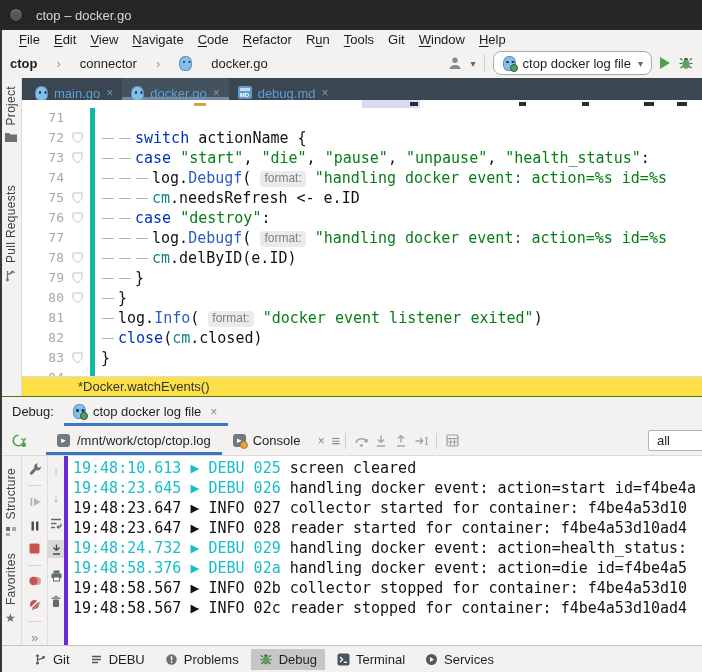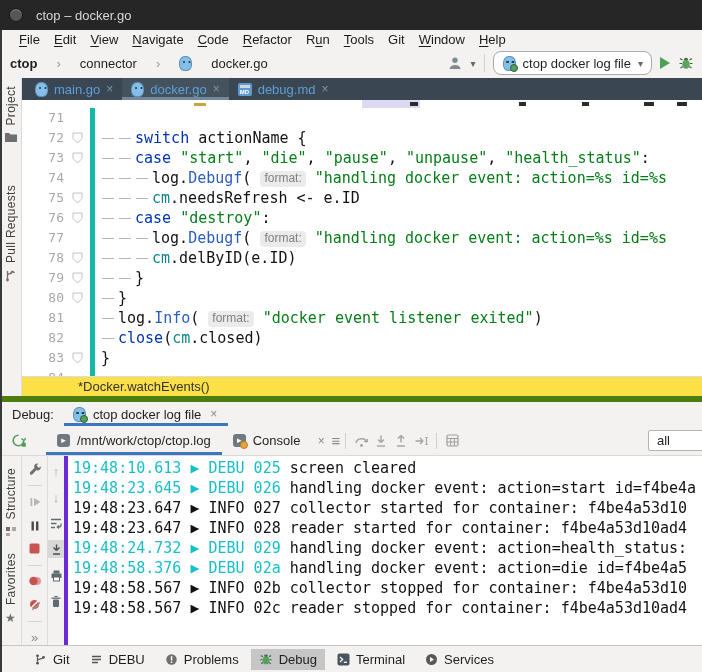--- a/index.html
+++ b/index.html
@@ -48,21 +48,21 @@
             background:#E8A33D;border:1px solid #b97f22;}
   .glyph{font-size:13px;color:#8a8a8a;}
 
   
   .mainrow{display:flex;height:318px;}
   .lstrip{width:22px;background:#F4F2F0;border-right:1px solid #DCDCDC;display:flex;flex-direction:column;align-items:center;}
   .stripitem{display:flex;flex-direction:column;align-items:center;gap:6px;}
   .vtext{writing-mode:vertical-rl;transform:rotate(180deg);font-size:12px;color:#3E3E3E;letter-spacing:.3px;}
   .editorcol{flex:1;display:flex;flex-direction:column;min-width:0;}
   .tabstrip{height:22px;background:#3A4752;display:flex;align-items:stretch;padding-left:4px;}
-  .etab{display:flex;align-items:center;gap:6px;padding:8px 9px;font-size:13px;color:#5C9FD6;}
+  .etab{display:flex;gap:6px;padding:8px 9px;font-size:13px;color:#5C9FD6;}
   .etab .eclose{color:#7F97A8;font-size:12px;}
   .etab.active{background:#44525E;box-shadow:inset 0 -3px 0 #73889C;}
   .clippedline{height:8px;background:#fff;position:relative;overflow:hidden;}
   .frag{position:absolute;top:2px;height:4px;background:#2b2b2b;}
   .frag-hl{position:absolute;top:0;height:8px;background:#DCD9F3;}
   .frag-y{position:absolute;top:3px;height:3px;background:#C9A93F;}
   .codeview{height:268px;background:#fff;overflow:hidden;}
   .codeline{display:flex;height:20px;}
   .ln{width:42px;text-align:right;color:#A8A8A8;font:13px/20px "DejaVu Sans Mono",monospace;}
   .foldcol{width:26px;display:flex;align-items:center;justify-content:center;}
@@ -73,21 +73,21 @@
   .tok-fn{color:#2A5DBE;}
   .tok-fld{color:#0E8686;}
   .tabws{display:inline-block;width:17px;height:20px;position:relative;vertical-align:top;}
   .tabws::after{content:"";position:absolute;left:1px;right:4px;top:10px;border-top:1px solid #B5B5B5;}
   .hint{display:inline-block;background:#EBEBEB;color:#808080;border-radius:4px;padding:0 4px;height:16px;
         line-height:16px;font:12px "Liberation Sans",sans-serif;position:relative;top:-1px;}
   .contextbar{height:20px;background:#fde047;border-top:1px solid #DDDDDD;font-size:13px;color:#333;
               line-height:19px;padding-left:56px;}
 
   
-  .dbgheader{height:30px;background:#F4F2F0;border-top:6px solid #4d7c0f;display:flex;align-items:stretch;padding-left:12px;}
+  .dbgheader{height:30px;background:#F4F2F0;border-top:1px solid #4d7c0f;display:flex;align-items:stretch;padding-left:12px;}
   .dbglabel{align-self:center;font-size:13px;}
   .sessiontab{margin-left:10px;display:flex;align-items:center;gap:7px;padding:0 9px;font-size:13px;
               box-shadow:inset 0 -3px 0 #3B77C1;}
   .xclose{color:#8a8a8a;font-size:12px;padding:0 2px;}
   .dbgtoolbar{height:30px;background:#F4F2F0;border-bottom:1px solid #DCDAD8;display:flex;align-items:stretch;padding-left:8px;}
   .tbbtn{align-self:center;width:20px;height:20px;display:flex;align-items:center;justify-content:center;}
   .dtab{display:flex;align-items:center;gap:7px;padding:0 11px;font-size:13px;color:#1f1f1f;}
   .dtab.active{box-shadow:inset 0 -3px 0 #3B77C1;}
   .tsep{width:1px;height:16px;background:#D0CECB;align-self:center;margin:0 5px;}
   .allcombo{align-self:center;margin-left:auto;margin-right:-6px;width:60px;height:21px;background:#fff;

